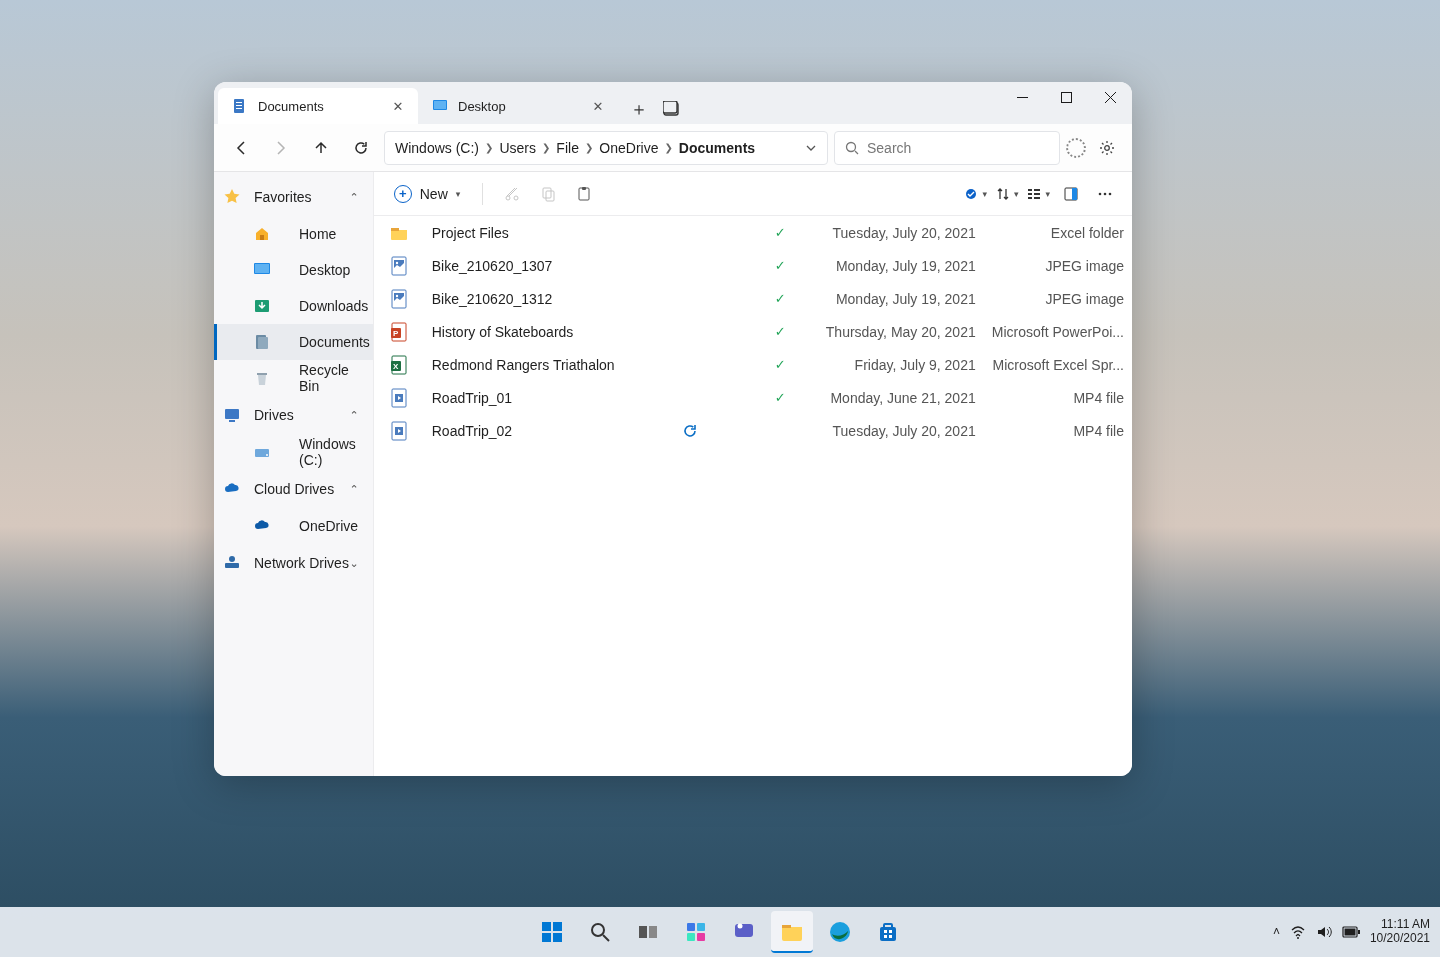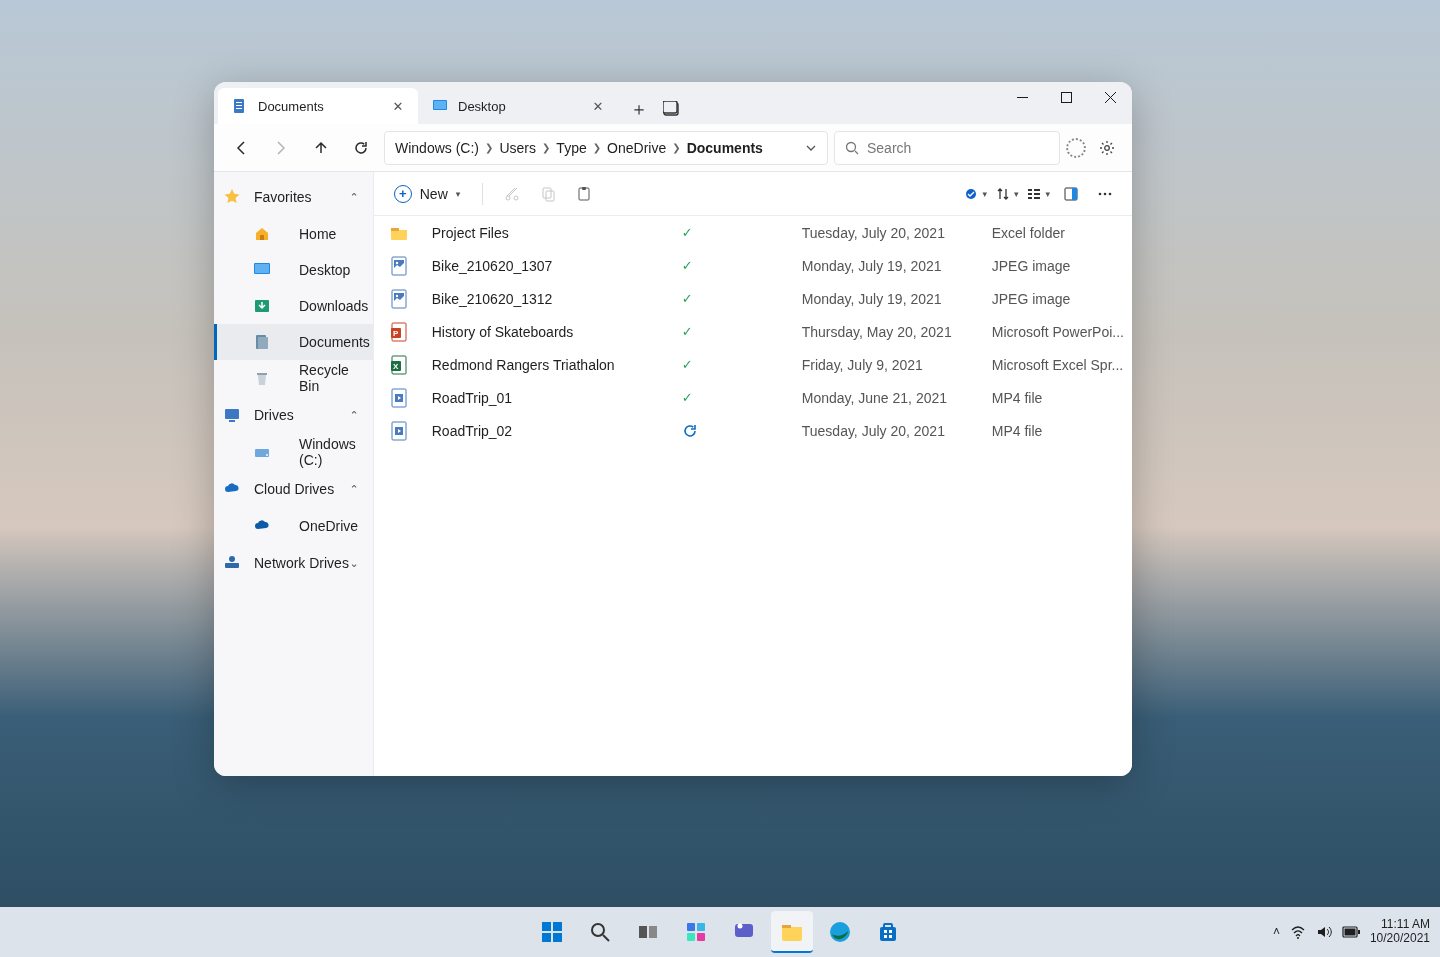--- a/index.html
+++ b/index.html
@@ -51,21 +51,21 @@
 
   .grid-header { display:flex; height:38px; align-items:center; font-size:14px; color:#222; border-bottom:1px solid #ececee; }
   .col-icon { width:50px; }
   .col-name { width:250px; display:flex; align-items:center; gap:10px; }
   .col-name .sorti { margin-left:auto; margin-right:14px; color:#555; }
   .col-status { width:120px; }
   .col-date { width:190px; }
   .col-type { flex:1; }
   .cell { padding:0 8px; font-size:14px; overflow:hidden; text-overflow:ellipsis; white-space:nowrap; }
 
-  .rows { flex:1; overflow-y:auto; }
+  .rows { flex:1; overflow-y:auto;text-align:right; }
   .row { display:flex; height:33px; align-items:center; font-size:14px; color:#1f1f1f; }
   .row .file-ico { width:50px; display:flex; align-items:center; justify-content:center; }
   .row .status { color:#23a559; font-size:13px; }
   .row .date, .row .type { color:#555;}
   .row .type { flex:1; }
 
   .taskbar { position:absolute; left:0; right:0; bottom:0; height:50px; background:rgba(235,240,246,.92); backdrop-filter:blur(20px); display:flex; align-items:center; }
   .taskbar-center { position:absolute; left:50%; transform:translateX(-50%); display:flex; gap:6px; }
   .tb-app { width:42px; height:42px; display:flex; align-items:center; justify-content:center; border-radius:4px; }
   .tb-app.active { background:rgba(255,255,255,.6); border-bottom:2px solid #0078d4; }
@@ -156,21 +156,21 @@
     <div class="breadcrumb">
       <span class="seg">
           <span>Windows (C:)</span>
           <span class="chev">❯</span>
         </span>
       <span class="seg">
           <span>Users</span>
           <span class="chev">❯</span>
         </span>
       <span class="seg">
-          <span>Type</span>
+          <span>File</span>
           <span class="chev">❯</span>
         </span>
       <span class="seg">
           <span>OneDrive</span>
           <span class="chev">❯</span>
         </span>
       <span class="seg current">Documents</span>
       <span class="drop">
           <svg width="12" height="12">
             <path d="M2 4 L6 8 L10 4" fill="none" stroke="#555" stroke-width="1.3"></path>

